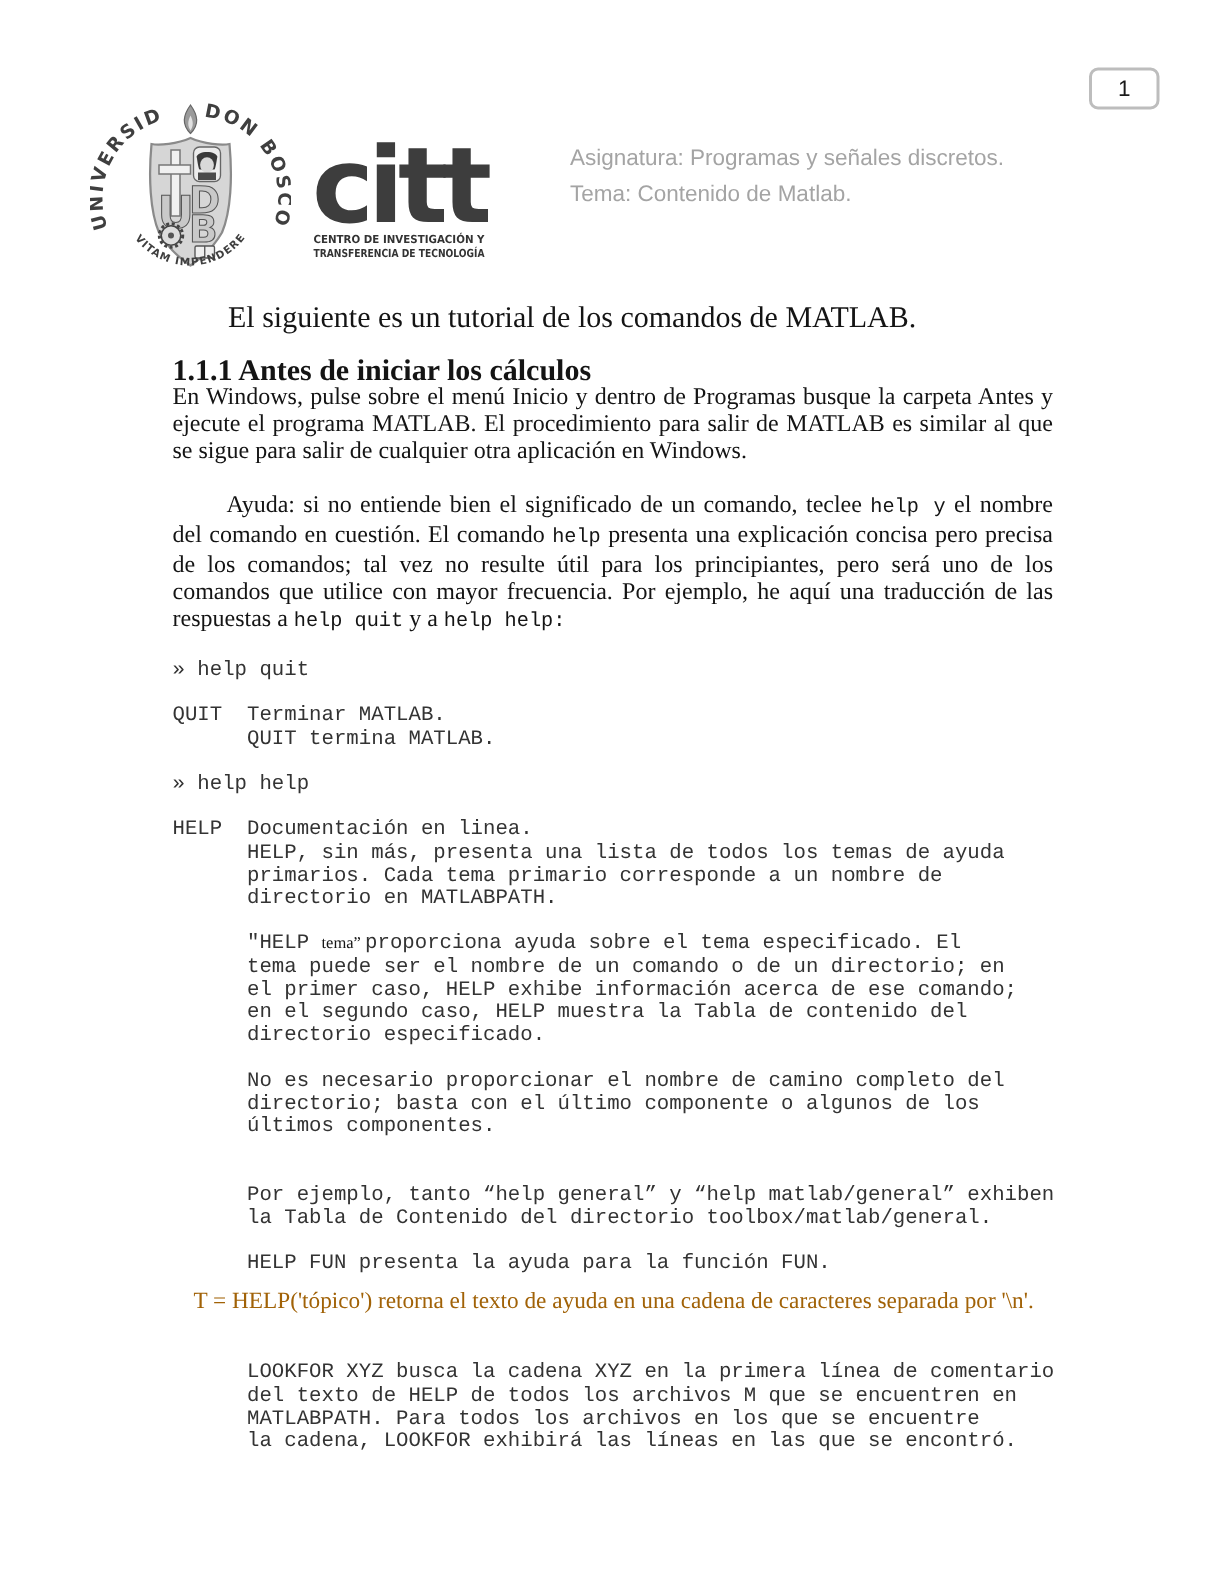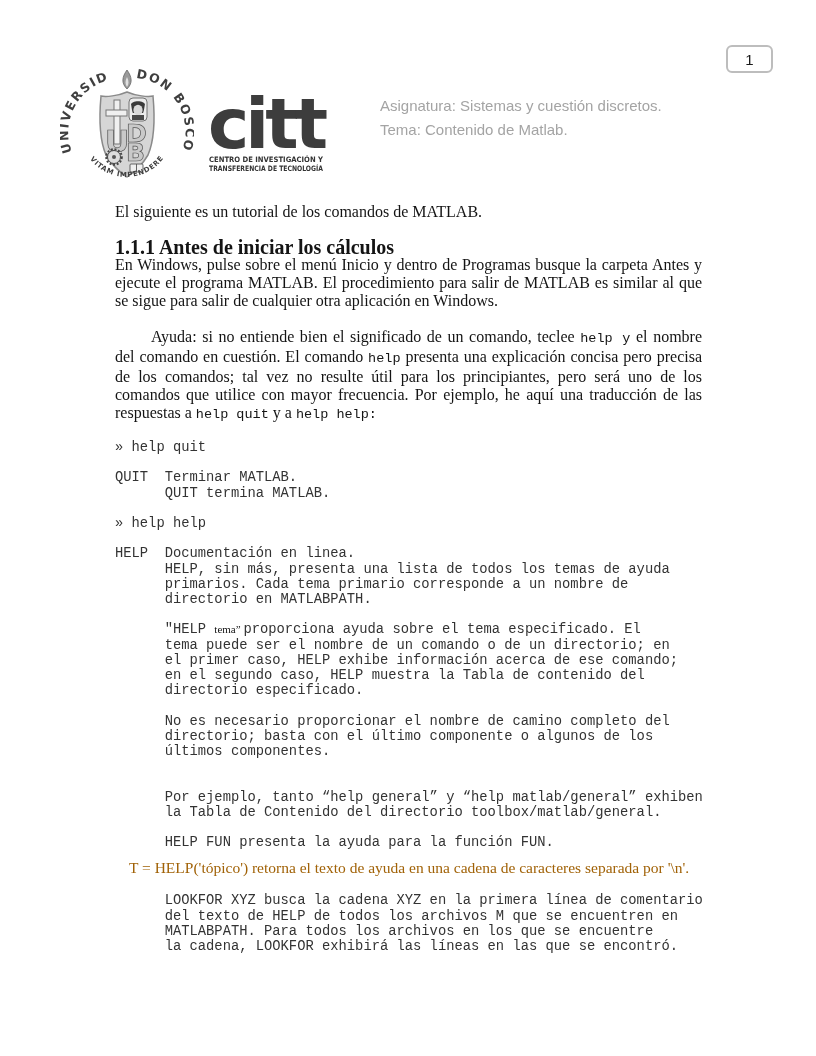--- a/index.html
+++ b/index.html
@@ -15,33 +15,33 @@
 
   
   .seal   { position:absolute; left:60px;  top:64px; }
   .citt   { position:absolute; left:206px; top:90px; }
   .course { position:absolute; left:380px; top:94px;
             font-family:"Liberation Sans", sans-serif; font-size:15px;
             line-height:24px; color:#a4a4a4; }
 
   
   .content { position:absolute; left:115px; top:203px; width:587px; }
-  .intro   { font-size:16px; line-height:18px; }
+  .intro   { font-size:20px; line-height:18px;margin-left:37px; }
   .heading { font-size:20px; line-height:18px; font-weight:bold; margin-top:17px; }
   .para    { font-size:16px; line-height:18px; text-align:justify; }
   .para.indented { text-indent:36px; margin-top:18px; }
   .b { font-weight:normal; }
   .mono-inline { font-family:"Liberation Mono", monospace; font-size:13.5px; }
 
   pre.code { font-family:"Liberation Mono", monospace; font-size:13.8px;
              line-height:15.2px; color:#333333; margin-top:16px;
              text-align:left; white-space:pre; }
   pre.code .rsf { font-family:Liberation Serif, serif; font-size:11px; color:#141414; }
   .tline { font-size:15.5px; line-height:20px; margin:8px 0 7px 14px; color:#a16207; }
-  pre.code.second { margin-top:15px; }
+  pre.code.second { margin-top:30px; }
 </style>
 </head>
 <body>
 
 <div class="pagenum-box">
   <span>1</span>
 </div>
 
 <div class="seal">
   <svg width="134" height="134" viewBox="0 0 134 134">
@@ -98,21 +98,21 @@
 
 <div class="citt">
   <svg width="126" height="86" viewBox="0 0 126 86">
     <text x="2" y="58" font-family="'DejaVu Sans', sans-serif" font-size="70" font-weight="bold" letter-spacing="-4" textLength="116" lengthAdjust="spacingAndGlyphs" fill="#3d3d3d">citt</text>
     <text x="3" y="72" font-family="'DejaVu Sans', sans-serif" font-size="7.4" font-weight="bold" fill="#333333" textLength="114" lengthAdjust="spacingAndGlyphs">CENTRO DE INVESTIGACIÓN Y</text>
     <text x="3" y="81" font-family="'DejaVu Sans', sans-serif" font-size="7.4" font-weight="bold" fill="#333333" textLength="114" lengthAdjust="spacingAndGlyphs">TRANSFERENCIA DE TECNOLOGÍA</text>
   </svg>
 </div>
 
 <div class="course">
-  <div>Asignatura: Sistemas y cuestión discretos.</div>
+  <div>Asignatura: Programas y señales discretos.</div>
   <div>Tema: Contenido de Matlab.</div>
 </div>
 
 <div class="content">
   <p class="intro">El siguiente es un tutorial de los comandos de MATLAB.</p>
 
   <p class="heading">1.1.1 Antes de iniciar los cálculos</p>
 
   <p class="para"><span>En Windows, pulse sobre el menú </span><span class="b">Inicio</span><span> y dentro de </span><span class="b">Programas</span><span> busque la carpeta </span><span class="b">Antes</span><span> y ejecute el programa MATLAB. El procedimiento para salir de MATLAB es similar al que se sigue para salir de cualquier otra aplicación en Windows.</span></p>
 

